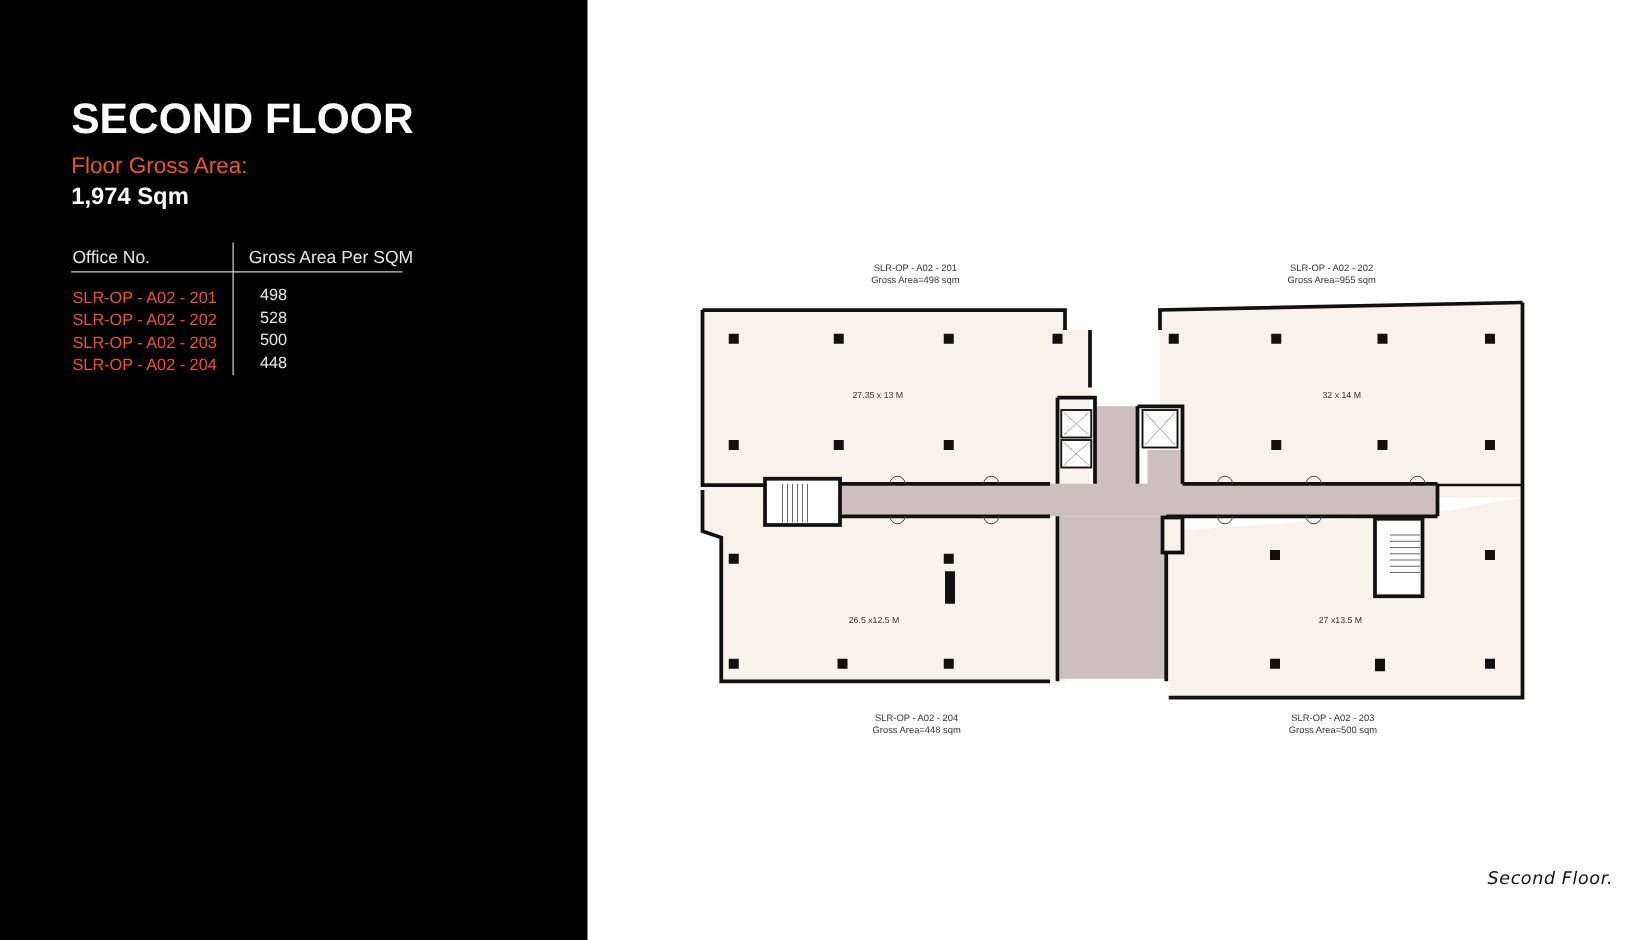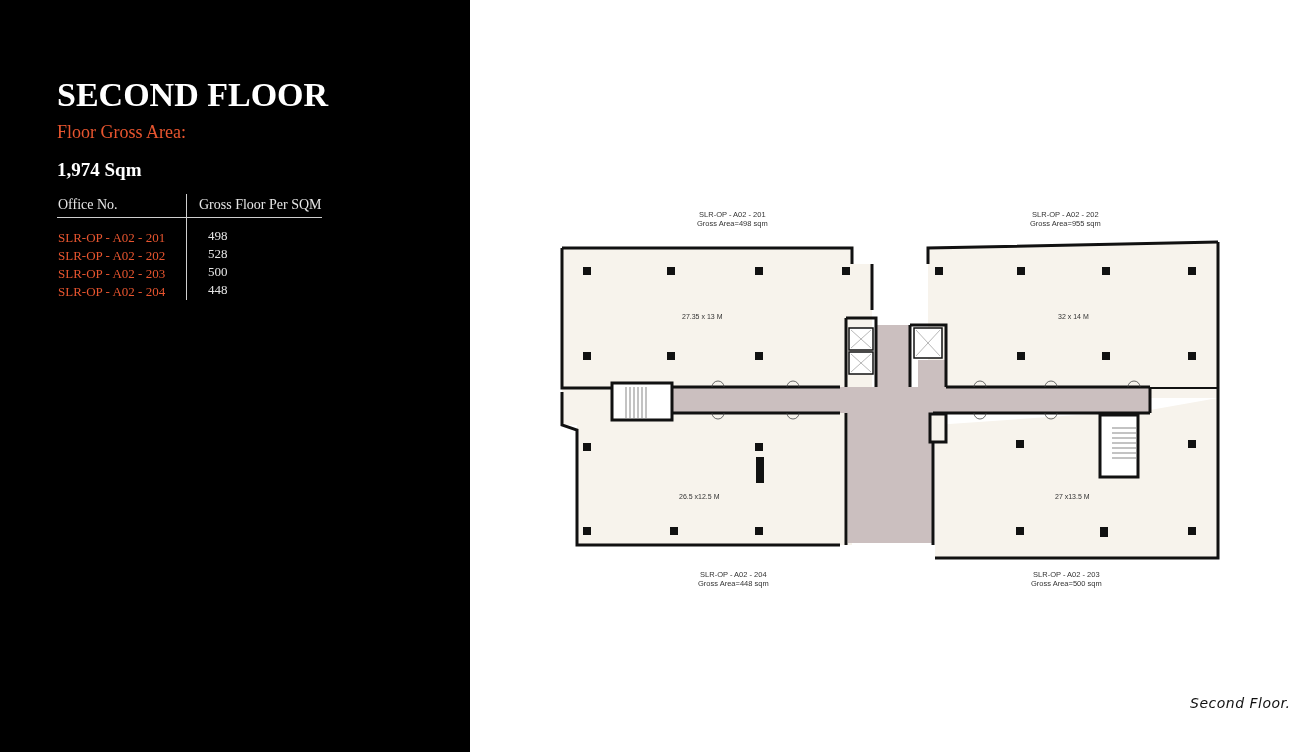--- a/index.html
+++ b/index.html
@@ -1,20 +1,20 @@
 <!DOCTYPE html>
 <html><head>
 <meta charset="utf-8">
 <style>
   html, body { margin:0; padding:0; }
   body { width:1312px; height:752px; position:relative; overflow:hidden; background:#ffffff; font-family:"Liberation Sans", sans-serif; }
-  .left { position:absolute; left:0; top:0; width:470px; height:752px; background:#000000;font-family:Liberation Serif, serif; }
+  .left { position:absolute; left:0; top:0; width:470px; height:752px; background:#000000; }
   .title { position:absolute; left:57px; top:76px; color:#ffffff; font-weight:bold; font-size:34px; letter-spacing:0px; white-space:nowrap; }
   .gross-label { position:absolute; left:57px; top:122px; color:#e8552f; font-size:18px; white-space:nowrap; }
-  .gross-value { position:absolute; left:57px; top:159px; color:#ffffff; font-weight:bold; font-size:19px; white-space:nowrap; }
+  .gross-value { position:absolute; left:57px; top:147px; color:#ffffff; font-weight:bold; font-size:19px; white-space:nowrap; }
   .tbl { position:absolute; left:57px; top:194px; width:265px; height:106px; }
   .th { position:absolute; top:3px; color:#e6e6e6; font-size:14px; white-space:nowrap; }
   .th1 { left:1px; }
   .th2 { left:142px; }
   .hline { position:absolute; left:0; top:23px; width:265px; height:1px; background:#cfcfcf; }
   .vline { position:absolute; left:129px; top:0; width:1px; height:106px; background:#cfcfcf; }
   .row { position:absolute; left:0; width:265px; height:18px; font-size:13px; }
   .row .no { position:absolute; left:1px; top:0; color:#e8552f; white-space:nowrap; }
   .row .area { position:absolute; left:151px; top:-2px; color:#e5e5e5; white-space:nowrap; }
   .plan { position:absolute; left:540px; top:200px; width:700px; height:400px; }
@@ -25,21 +25,21 @@
 </head>
 <body>
 
 <div class="left">
   <div class="title">SECOND FLOOR</div>
   <div class="gross-label">Floor Gross Area:</div>
   <div class="gross-value">1,974 Sqm</div>
 
   <div class="tbl">
     <div class="th th1">Office No.</div>
-    <div class="th th2">Gross Floor Per SQM</div>
+    <div class="th th2">Gross Area Per SQM</div>
     <div class="hline"></div>
     <div class="vline"></div>
 
     <div class="row" style="top:36px;">
       <span class="no">SLR-OP - A02 - 201</span>
       <span class="area">498</span>
     </div>
     <div class="row" style="top:54px;">
       <span class="no">SLR-OP - A02 - 202</span>
       <span class="area">528</span>

